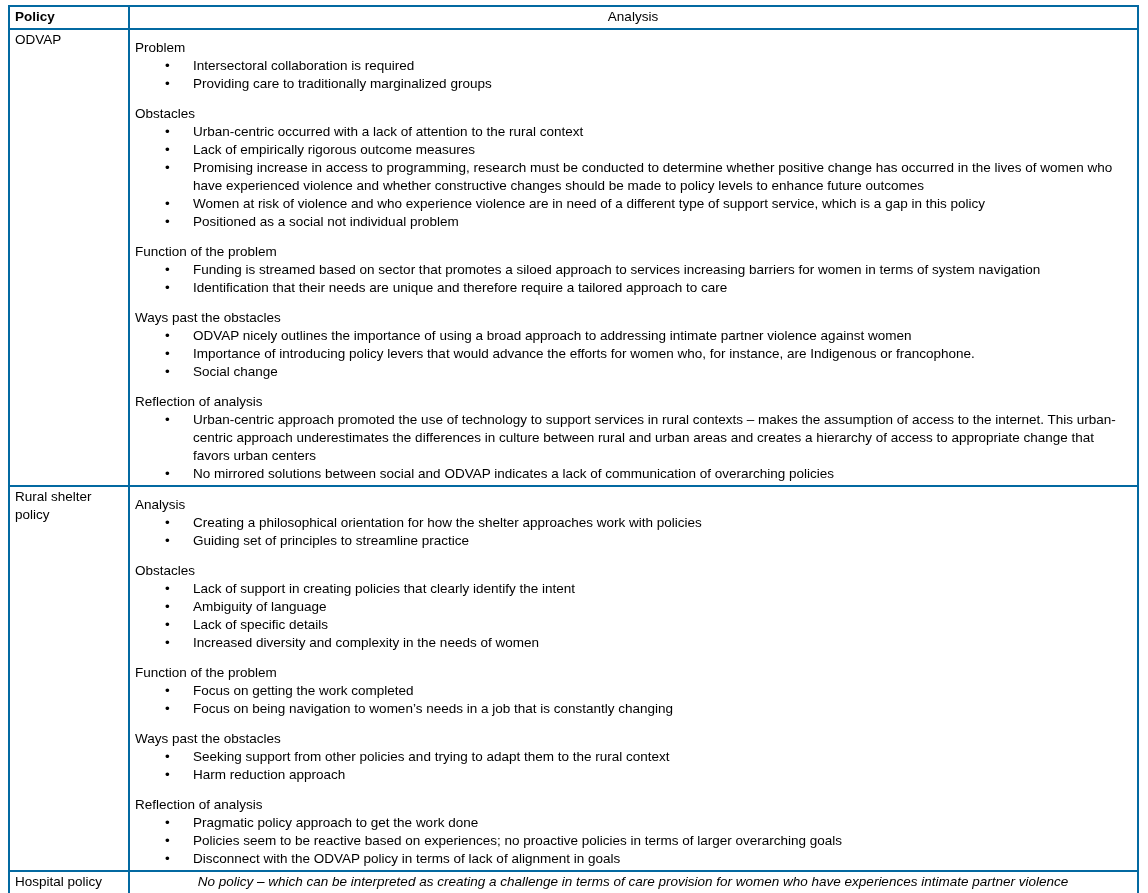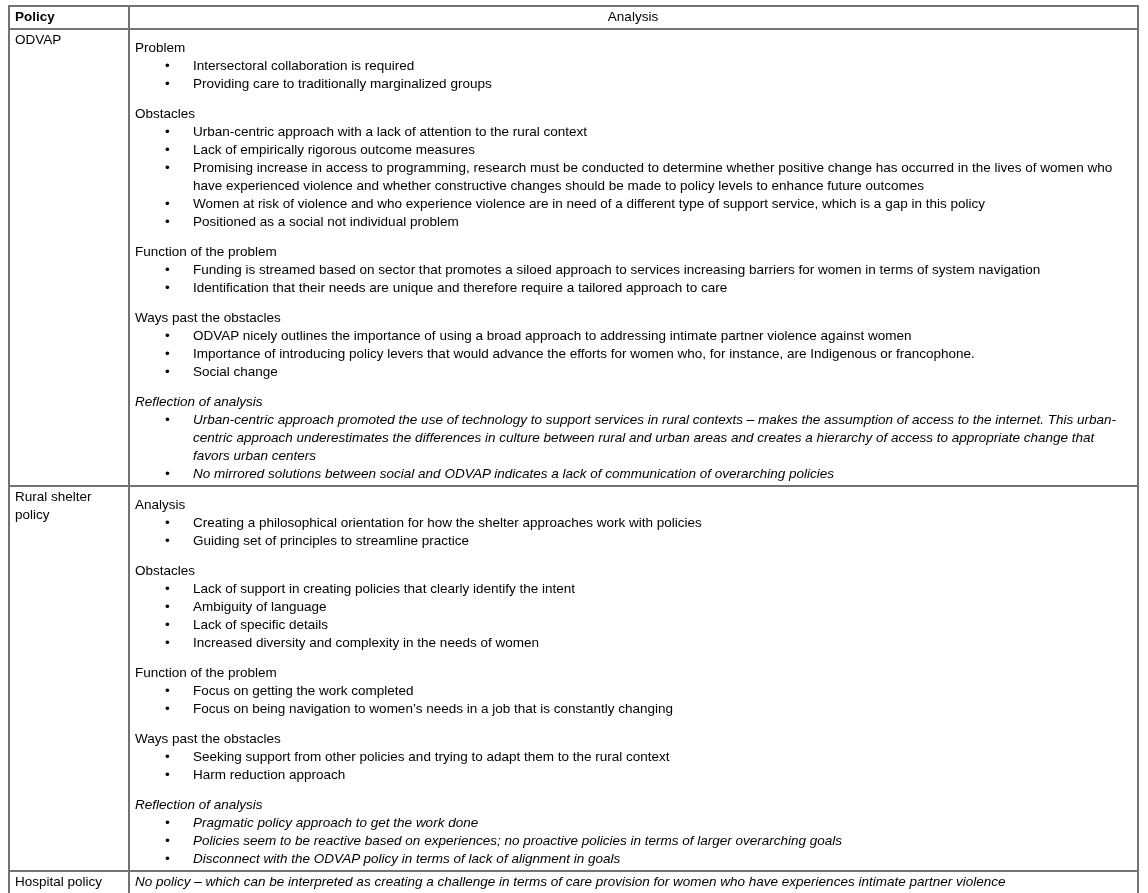--- a/index.html
+++ b/index.html
@@ -17,21 +17,21 @@
     padding: 5px 0 0 8px;
     overflow: hidden;
   }
   table.policy-table {
     border-collapse: collapse;
     table-layout: fixed;
     width: 1131px;
   }
   table.policy-table th,
   table.policy-table td {
-    border: 2px solid #737373;
+    border: 2px solid #0369a1;
     vertical-align: top;
     padding: 1px 6px 2px 5px;
     line-height: 18px;
   }
   col.col-policy  { width: 120px; }
   col.col-analysis{ width: auto; }
   th.policy-header {
     text-align: left;
     font-weight: bold;
     padding-left: 5px;
@@ -42,39 +42,39 @@
   }
   td.policy-cell {
     padding-left: 5px;
     border-radius: 23px;
   }
   td.analysis-cell {
     padding-left: 9px;
     padding-right: 6px;
   }
   .section { margin: 8px 0 12px 0; }
-  .section:last-child { margin-bottom: 0; font-style: italic; }
+  .section:last-child { margin-bottom: 0; }
   .section-heading { margin: 0; }
   ul.bullet-list {
     list-style: none;
     margin: 0;
     padding: 0;
   }
   ul.bullet-list li {
     position: relative;
     padding-left: 58px;
     line-height: 18px;
   }
   ul.bullet-list li::before {
     content: "\2022";
     position: absolute;
     left: 30px;
     top: 0;
   }
-  .no-policy-note { font-style: italic; }
+  .no-policy-note { font-style: italic; text-align: center; }
   .table-caption {
     margin-top: 4px;
     padding-left: 2px;
     line-height: 17px;
   }
 </style>
 </head>
 <body>
 
 <div class="page">
@@ -96,21 +96,21 @@
             <div class="section">
               <div class="section-heading">Problem</div>
               <ul class="bullet-list">
                 <li>Intersectoral collaboration is required</li>
                 <li>Providing care to traditionally marginalized groups</li>
               </ul>
             </div>
             <div class="section">
               <div class="section-heading">Obstacles</div>
               <ul class="bullet-list">
-                <li>Urban-centric approach with a lack of attention to the rural context</li>
+                <li>Urban-centric occurred with a lack of attention to the rural context</li>
                 <li>Lack of empirically rigorous outcome measures</li>
                 <li>Promising increase in access to programming, research must be conducted to determine whether positive change has occurred in the lives of women who have experienced violence and whether constructive changes should be made to policy levels to enhance future outcomes</li>
                 <li>Women at risk of violence and who experience violence are in need of a different type of support service, which is a gap in this policy</li>
                 <li>Positioned as a social not individual problem</li>
               </ul>
             </div>
             <div class="section">
               <div class="section-heading">Function of the problem</div>
               <ul class="bullet-list">
                 <li>Funding is streamed based on sector that promotes a siloed approach to services increasing barriers for women in terms of system navigation</li>

